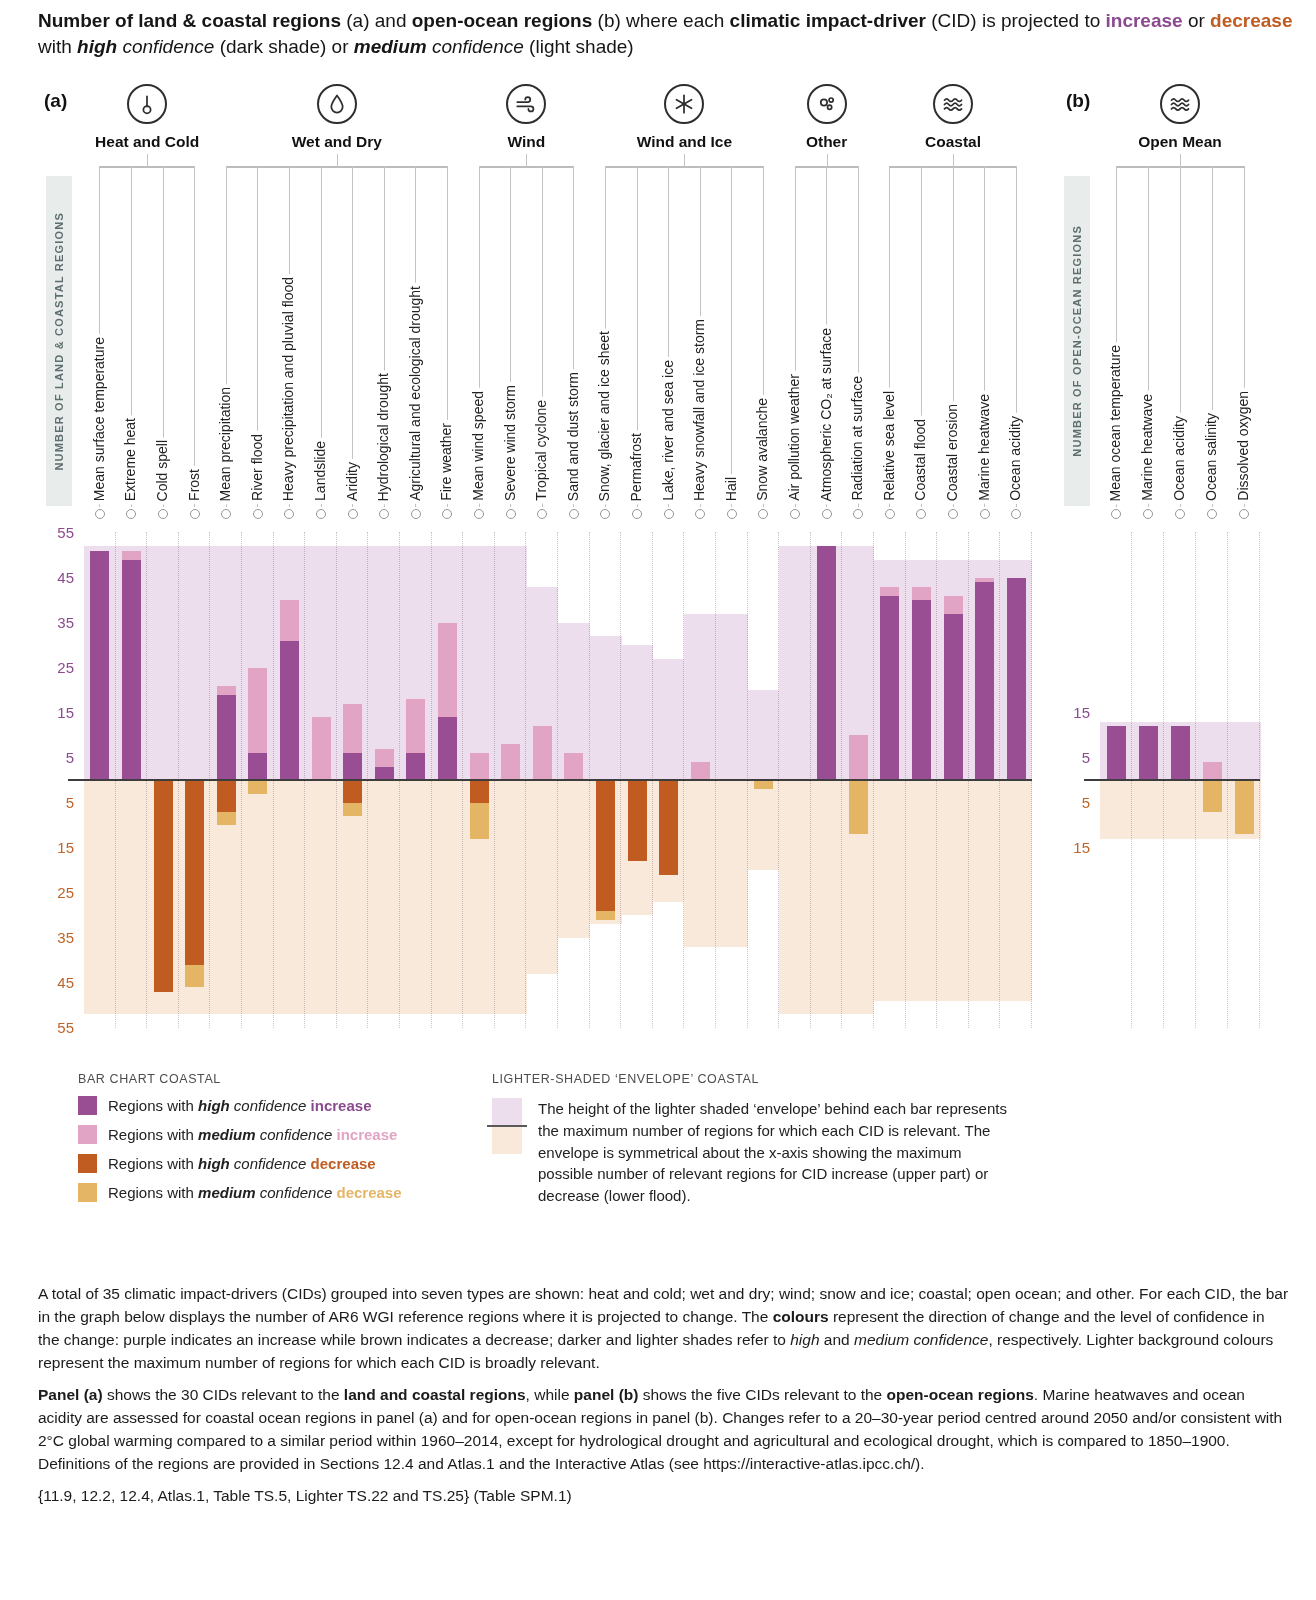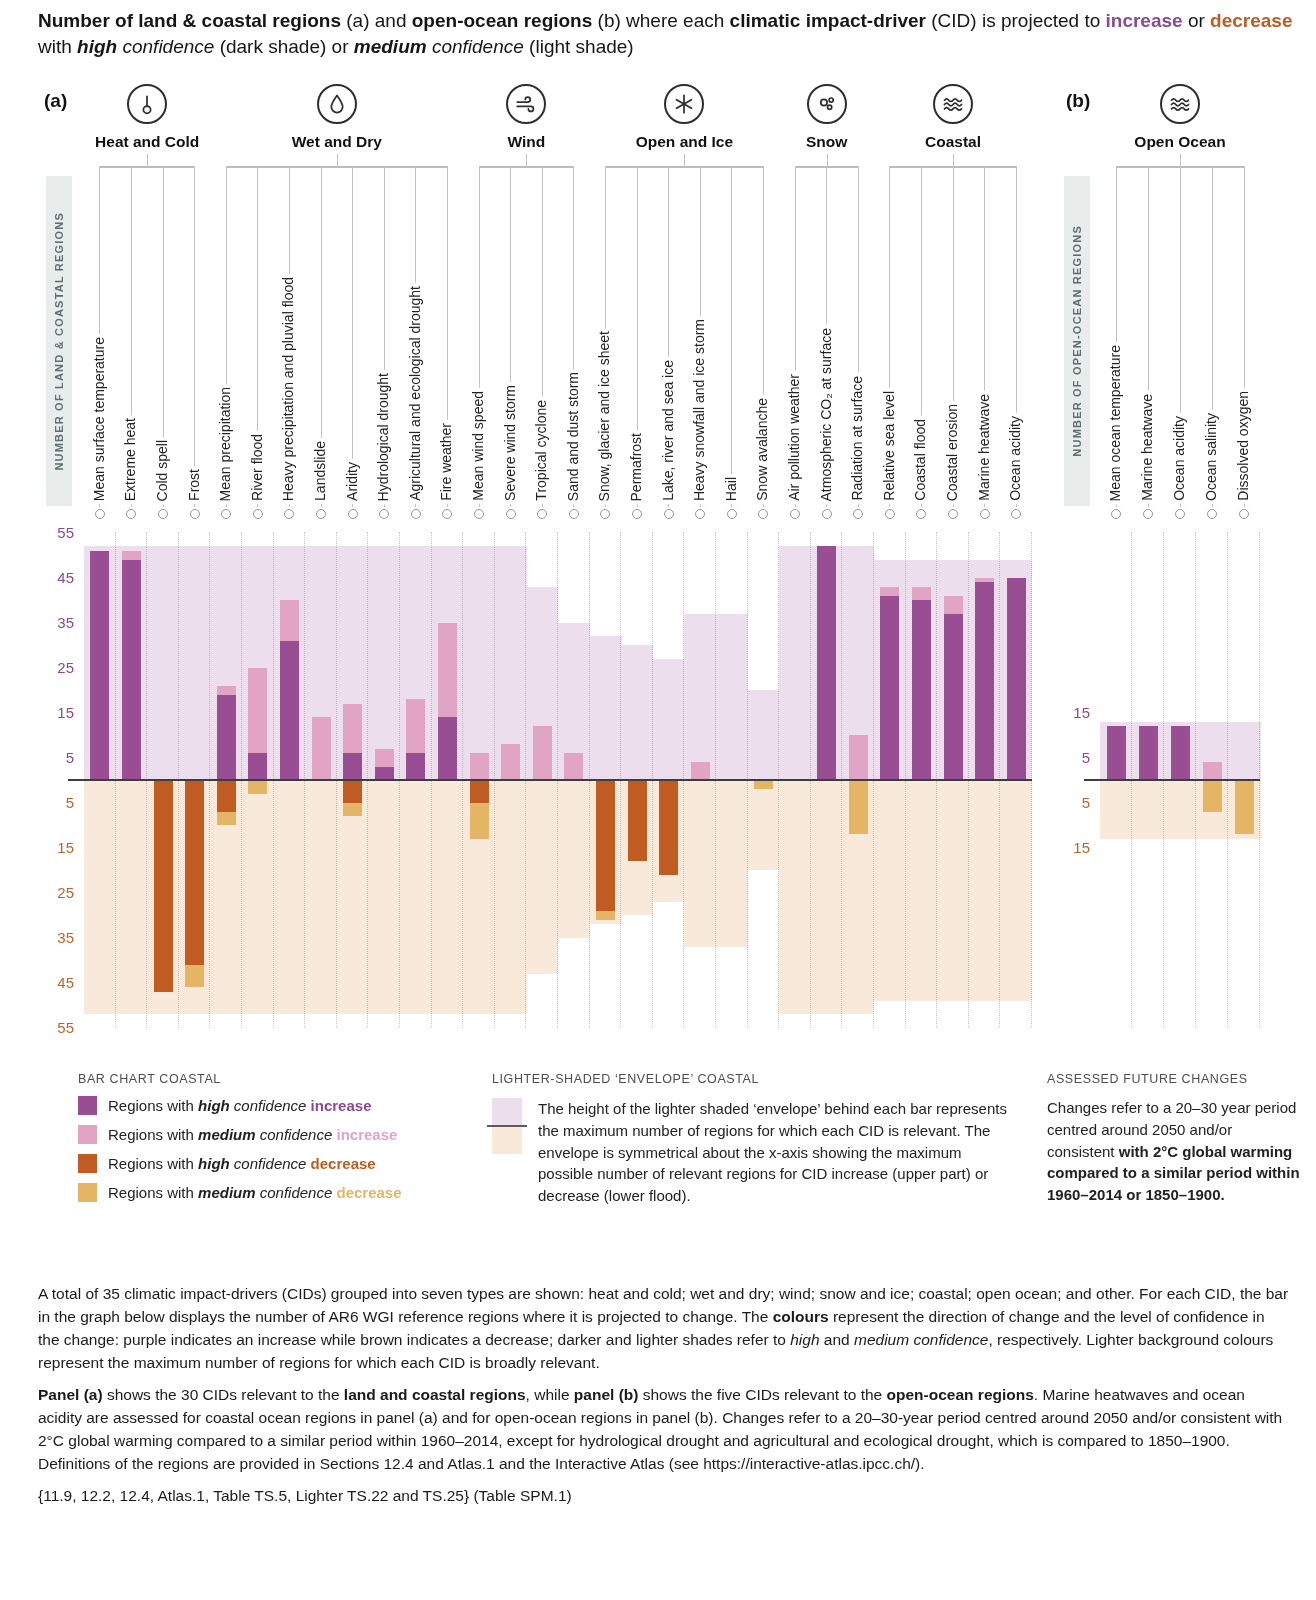--- a/index.html
+++ b/index.html
@@ -229,21 +229,21 @@
       <div class="env" style="left: 558px; width: 32.1px; top: 622.5px; height: 157.5px; background: rgb(236, 222, 236);"></div>
       <div class="env" style="left: 558px; width: 32.1px; top: 780px; height: 157.5px; background: rgb(249, 233, 218);"></div>
       <div class="bar" style="left: 564.3px; width: 19px; top: 753px; height: 27px; background: rgb(226, 164, 197);"></div>
       <div class="icon-circle" style="left: 664.4px; top: 84px;">
         <svg viewBox="0 0 22 22" width="24" height="24" fill="none" stroke="#2e2e2e" stroke-width="1.6" stroke-linecap="round" stroke-linejoin="round">
           <line x1="11" y1="3" x2="11" y2="19"></line>
           <line x1="4.1" y1="7" x2="17.9" y2="15"></line>
           <line x1="4.1" y1="15" x2="17.9" y2="7"></line>
         </svg>
       </div>
-      <div class="group-name" style="left: 592.4px; top: 133px; width: 184px;">Open and Ice</div>
+      <div class="group-name" style="left: 592.4px; top: 133px; width: 184px;">Wind and Ice</div>
       <div class="connector" style="left: 684.4px; top: 154px; height: 12px;"></div>
       <div style="position: absolute; left: 605.4px; top: 166px; width: 158px; height: 1.5px; background: rgb(188, 188, 188); z-index: 1;"></div>
       <div class="connector" style="left: 604.9px; top: 166px; height: 341px;"></div>
       <div class="circle-marker" style="left: 600.4px; top: 509px;"></div>
       <div class="cid-label" style="left: 597.4px; bottom: 1096px;">Snow, glacier and ice sheet</div>
       <div class="sep" style="left: 620.2px; top: 532px; height: 496px;"></div>
       <div class="env" style="left: 589.6px; width: 32.1px; top: 636px; height: 144px; background: rgb(236, 222, 236);"></div>
       <div class="env" style="left: 589.6px; width: 32.1px; top: 780px; height: 144px; background: rgb(249, 233, 218);"></div>
       <div class="bar" style="left: 595.9px; width: 19px; top: 780px; height: 130.5px; background: rgb(192, 92, 34);"></div>
       <div class="bar" style="left: 595.9px; width: 19px; top: 910.5px; height: 9px; background: rgb(229, 181, 102);"></div>
@@ -281,21 +281,21 @@
       <div class="env" style="left: 747.6px; width: 32.1px; top: 690px; height: 90px; background: rgb(236, 222, 236);"></div>
       <div class="env" style="left: 747.6px; width: 32.1px; top: 780px; height: 90px; background: rgb(249, 233, 218);"></div>
       <div class="bar" style="left: 753.9px; width: 19px; top: 780px; height: 9px; background: rgb(229, 181, 102);"></div>
       <div class="icon-circle" style="left: 806.6px; top: 84px;">
         <svg viewBox="0 0 22 22" width="24" height="24" fill="none" stroke="#2e2e2e" stroke-width="1.6" stroke-linecap="round" stroke-linejoin="round">
           <circle cx="8.2" cy="9.6" r="2.9"></circle>
           <circle cx="14.8" cy="7.4" r="1.9"></circle>
           <circle cx="13.4" cy="14" r="1.9"></circle>
         </svg>
       </div>
-      <div class="group-name" style="left: 734.6px; top: 133px; width: 184px;">Snow</div>
+      <div class="group-name" style="left: 734.6px; top: 133px; width: 184px;">Other</div>
       <div class="connector" style="left: 826.6px; top: 154px; height: 12px;"></div>
       <div style="position: absolute; left: 795px; top: 166px; width: 63.2px; height: 1.5px; background: rgb(188, 188, 188); z-index: 1;"></div>
       <div class="connector" style="left: 794.5px; top: 166px; height: 341px;"></div>
       <div class="circle-marker" style="left: 790px; top: 509px;"></div>
       <div class="cid-label" style="left: 787px; bottom: 1096px;">Air pollution weather</div>
       <div class="sep" style="left: 809.8px; top: 532px; height: 496px;"></div>
       <div class="env" style="left: 779.2px; width: 32.1px; top: 546px; height: 234px; background: rgb(236, 222, 236);"></div>
       <div class="env" style="left: 779.2px; width: 32.1px; top: 780px; height: 234px; background: rgb(249, 233, 218);"></div>
       <div class="connector" style="left: 826.1px; top: 166px; height: 341px;"></div>
       <div class="circle-marker" style="left: 821.6px; top: 509px;"></div>
@@ -370,21 +370,21 @@
       <div class="tick" style="left: 1054px; top: 793.5px; color: rgb(191, 100, 40);">5</div>
       <div class="tick" style="left: 1054px; top: 838.5px; color: rgb(191, 100, 40);">15</div>
       <div class="zero-line" style="left: 1084px; top: 779px; width: 176px;"></div>
       <div class="icon-circle" style="left: 1160px; top: 84px;">
         <svg viewBox="0 0 22 22" width="24" height="24" fill="none" stroke="#2e2e2e" stroke-width="1.6" stroke-linecap="round" stroke-linejoin="round">
           <path d="M3.2 7.5 q1.95 -2.4 3.9 0 t3.9 0 t3.9 0 t3.9 0"></path>
           <path d="M3.2 11.5 q1.95 -2.4 3.9 0 t3.9 0 t3.9 0 t3.9 0"></path>
           <path d="M3.2 15.5 q1.95 -2.4 3.9 0 t3.9 0 t3.9 0 t3.9 0"></path>
         </svg>
       </div>
-      <div class="group-name" style="left: 1088px; top: 133px; width: 184px;">Open Ocean</div>
+      <div class="group-name" style="left: 1088px; top: 133px; width: 184px;">Open Mean</div>
       <div class="connector" style="left: 1180px; top: 154px; height: 12px;"></div>
       <div style="position: absolute; left: 1116px; top: 166px; width: 128px; height: 1.5px; background: rgb(188, 188, 188); z-index: 1;"></div>
       <div class="connector" style="left: 1115.5px; top: 166px; height: 341px;"></div>
       <div class="circle-marker" style="left: 1111px; top: 509px;"></div>
       <div class="cid-label" style="left: 1108px; bottom: 1096px;">Mean ocean temperature</div>
       <div class="sep" style="left: 1131px; top: 532px; height: 496px;"></div>
       <div class="env" style="left: 1100px; width: 32.5px; top: 721.5px; height: 58.5px; background: rgb(236, 222, 236);"></div>
       <div class="env" style="left: 1100px; width: 32.5px; top: 780px; height: 58.5px; background: rgb(249, 233, 218);"></div>
       <div class="bar" style="left: 1106.5px; width: 19px; top: 726px; height: 54px; background: rgb(153, 77, 146);"></div>
       <div class="connector" style="left: 1147.5px; top: 166px; height: 341px;"></div>
@@ -445,24 +445,20 @@
     <div class="env-legend-row">
       <div class="env-sample">
         <div class="env-sample-up"></div>
         <div class="env-sample-down"></div>
         <div class="env-sample-line"></div>
       </div>
       <div class="legend-paragraph" style="width:470px">The height of the lighter shaded ‘envelope’ behind each bar represents the maximum number of regions for which each CID is relevant. The envelope is symmetrical about the x-axis showing the maximum possible number of relevant regions for CID increase (upper part) or decrease (lower flood).</div>
     </div>
   </div>
 
-  <div class="legend-block" style="left:1047px;top:1072px;width:256px">
-    <div class="legend-heading">ASSESSED FUTURE CHANGES</div>
-    <div id="assessed-text" class="legend-paragraph" style="margin-top:11px"><span class="s-p">Changes refer to a 20–30 year period centred around 2050 and/or consistent </span><span class="s-b">with 2°C global warming compared to a similar period within 1960–2014 or 1850–1900.</span></div>
-  </div>
 
   <div class="caption">
     <div id="caption-paras">
         <p><span class="s-p">A total of 35 climatic impact-drivers (CIDs) grouped into seven types are shown: heat and cold; wet and dry; wind; snow and ice; coastal; open ocean; and other. For each CID, the bar in the graph below displays the number of AR6 WGI reference regions where it is projected to change. The </span><span class="s-b">colours</span><span class="s-p"> represent the direction of change and the level of confidence in the change: purple indicates an increase while brown indicates a decrease; darker and lighter shades refer to </span><span class="s-i">high</span><span class="s-p"> and </span><span class="s-i">medium confidence</span><span class="s-p">, respectively. Lighter background colours represent the maximum number of regions for which each CID is broadly relevant.</span></p>
         <p><span class="s-b">Panel (a)</span><span class="s-p"> shows the 30 CIDs relevant to the </span><span class="s-b">land and coastal regions</span><span class="s-p">, while </span><span class="s-b">panel (b)</span><span class="s-p"> shows the five CIDs relevant to the </span><span class="s-b">open-ocean regions</span><span class="s-p">. Marine heatwaves and ocean acidity are assessed for coastal ocean regions in panel (a) and for open-ocean regions in panel (b). Changes refer to a 20–30-year period centred around 2050 and/or consistent with 2°C global warming compared to a similar period within 1960–2014, except for hydrological drought and agricultural and ecological drought, which is compared to 1850–1900. Definitions of the regions are provided in Sections 12.4 and Atlas.1 and the Interactive Atlas (see https://interactive-atlas.ipcc.ch/).</span></p>
         <p><span class="s-p">{11.9, 12.2, 12.4, Atlas.1, Table TS.5, Lighter TS.22 and TS.25} (Table SPM.1)</span></p>
       </div>
   </div>
 </div>
 

